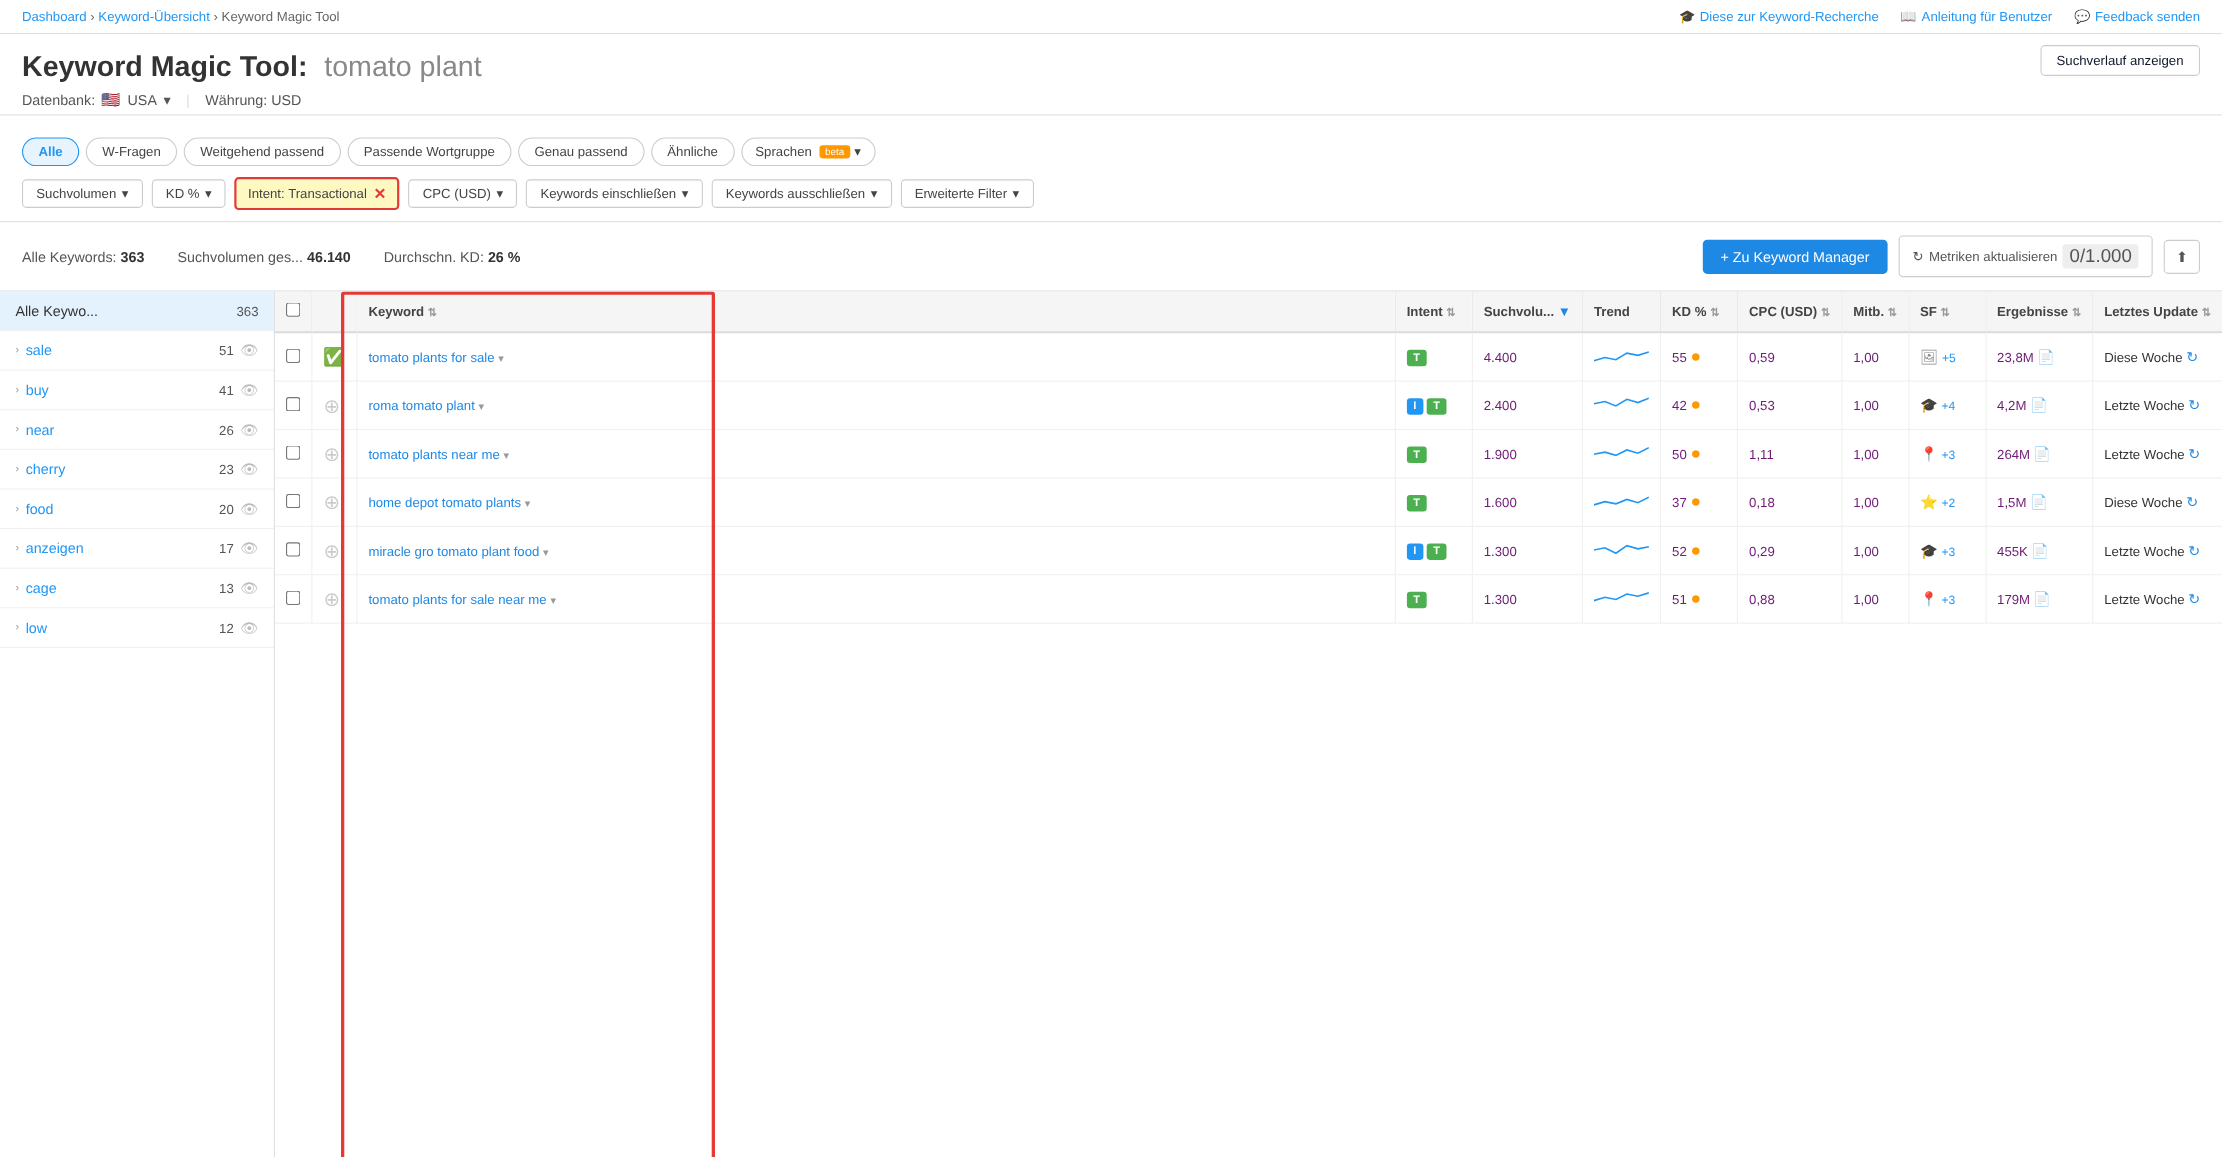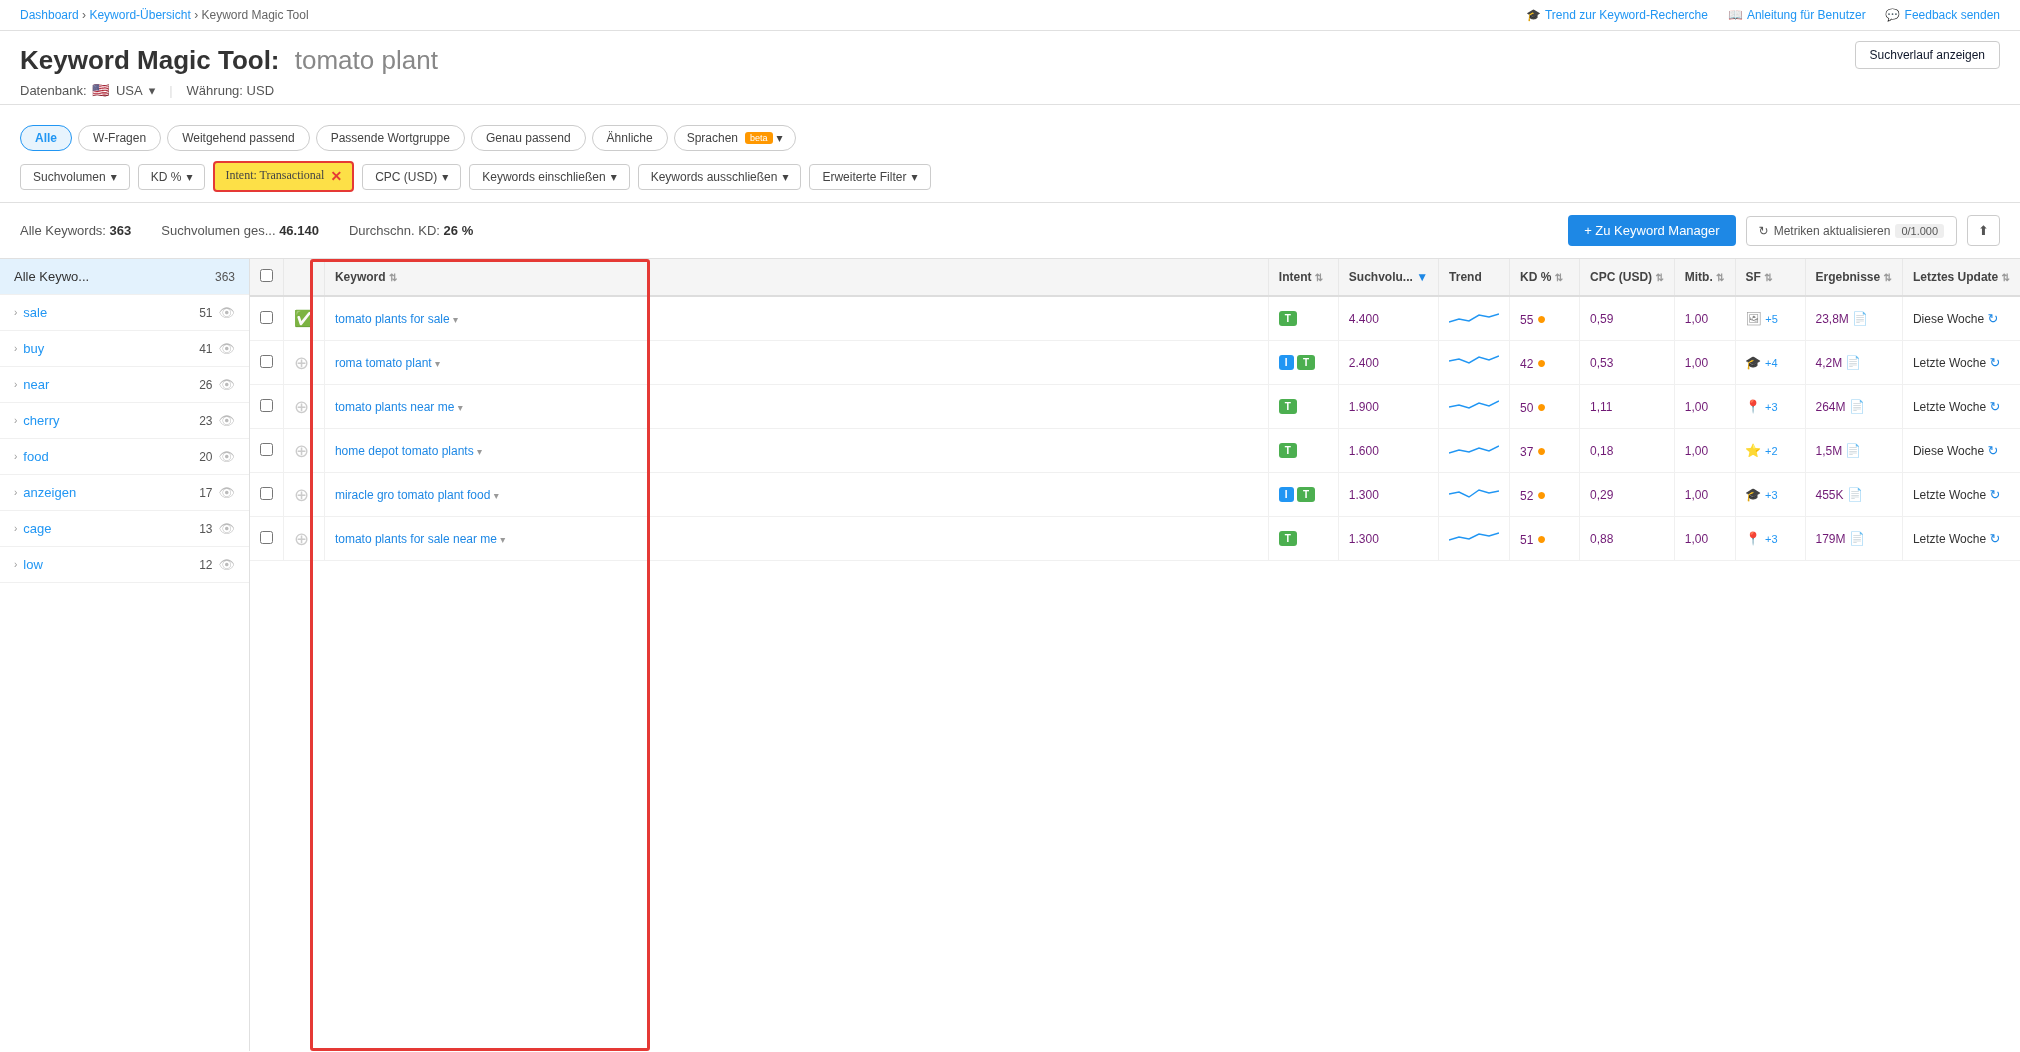--- a/index.html
+++ b/index.html
@@ -43,23 +43,23 @@
       display: flex; align-items: center; gap: 4px;
     }
 
     .filter-dropdowns { display: flex; gap: 8px; align-items: center; flex-wrap: wrap; }
     .filter-dropdown {
       border: 1px solid #ccc; background: #fff; padding: 5px 12px;
       border-radius: 4px; font-size: 12px; cursor: pointer; color: #444;
       display: flex; align-items: center; gap: 5px;
     }
     .intent-filter {
-      border: 2px solid #e53935; background: #fde047; padding: 5px 10px;
+      border: 2px solid #e53935; background: #fef9c3; padding: 5px 10px;
       border-radius: 4px; font-size: 12px; cursor: pointer; color: #444;
-      display: flex; gap: 6px; font-family: Liberation Serif, serif;
+      display: flex; align-items: center; gap: 6px;
     }
     .intent-filter .close-x {
       color: #e53935; font-weight: bold; font-size: 14px; cursor: pointer;
     }
 
     .stats-bar {
       padding: 12px 20px; display: flex; align-items: center; gap: 0;
       border-bottom: 1px solid #e0e0e0;
     }
     .stats-left { display: flex; gap: 30px; flex: 1; }
@@ -153,21 +153,21 @@
     <div class="breadcrumb">
       <a href="#">Dashboard</a>
       <span> › </span>
       <a href="#">Keyword-Übersicht</a>
       <span> › </span>
       <span>Keyword Magic Tool</span>
     </div>
     <div class="top-nav-links">
       <a href="#">
         <span>🎓</span>
-        <span>Trend zur Keyword-Recherche</span>
+        <span>Diese zur Keyword-Recherche</span>
       </a>
       <a href="#">
         <span>📖</span>
         <span>Anleitung für Benutzer</span>
       </a>
       <a href="#">
         <span>💬</span>
         <span>Feedback senden</span>
       </a>
     </div>
@@ -250,21 +250,21 @@
       <div class="stats-item">
         <span>Durchschn. KD:</span>
         <strong>26 %</strong>
       </div>
     </div>
     <div class="stats-right">
       <button class="keyword-manager-btn">+ Zu Keyword Manager</button>
       <button class="metriken-btn">
         <span>↻</span>
         <span>Metriken aktualisieren</span>
-        <span style="background:#eee; padding:1px 6px; border-radius:3px; font-size:11px;">0/1.000</span>
+        <span style="background:#eee; padding:1px 6px; border-radius:3px; font-size:17px;">0/1.000</span>
       </button>
       <button class="export-btn">
         <span>⬆</span>
       </button>
     </div>
   </div>
 
   <div class="main-layout">
 
     <div class="sidebar">

